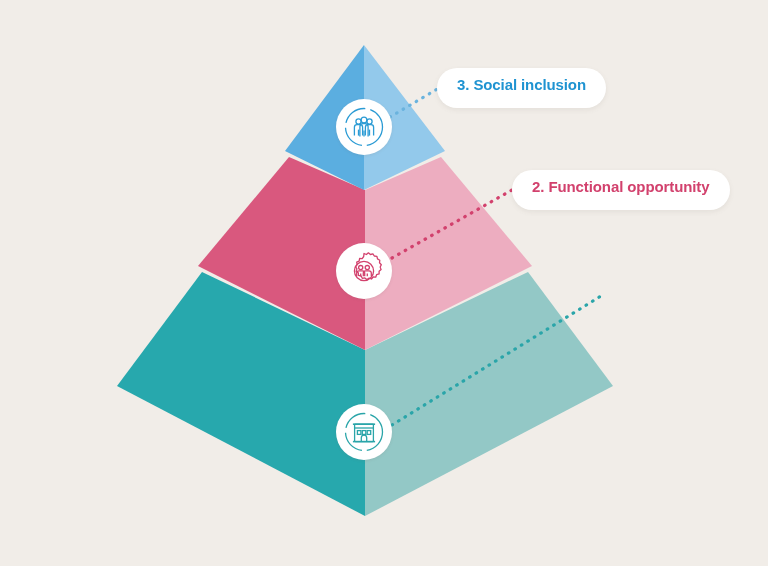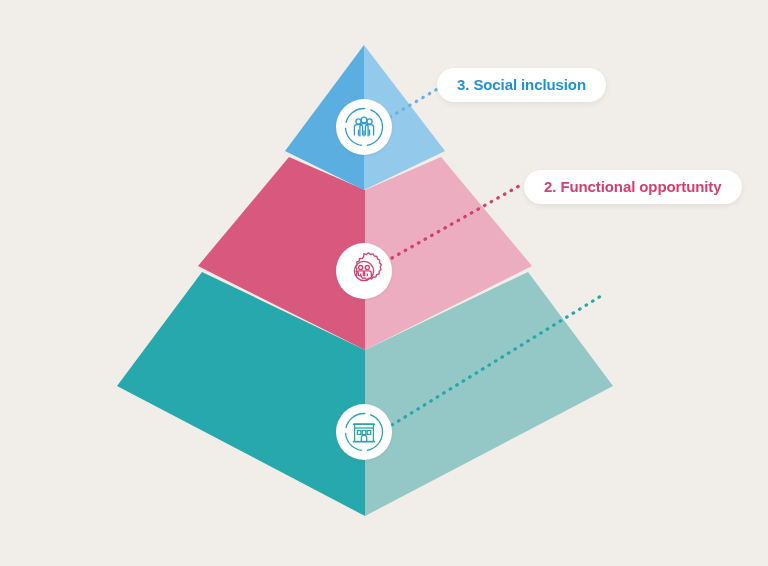--- a/index.html
+++ b/index.html
@@ -22,35 +22,35 @@
     position: absolute;
     left: 0;
     top: 0;
     width: 768px;
     height: 566px;
   }
   .label-pill {
     position: absolute;
     background: #ffffff;
     border-radius: 22px;
-    padding: 9px 20px 10px 20px;
+    padding: 9px 20px 16px 20px;
     font-size: 15px;
     font-weight: bold;
     letter-spacing: -0.1px;
     white-space: nowrap;
     box-shadow: 0 2px 5px rgba(120,110,100,0.10);
     line-height: 1;
   }
   #label-social {
     left: 437px;
     top: 68px;
     color: #1f93d1;
   }
   #label-functional {
-    left: 524px;
+    left: 512px;
     top: 170px;
     color: #d2416d;
   }
   #label-physical {
     left: 595px;
     top: 279px;
     color: #2aa5a9;
   }
   .icon-badge {
     position: absolute;

